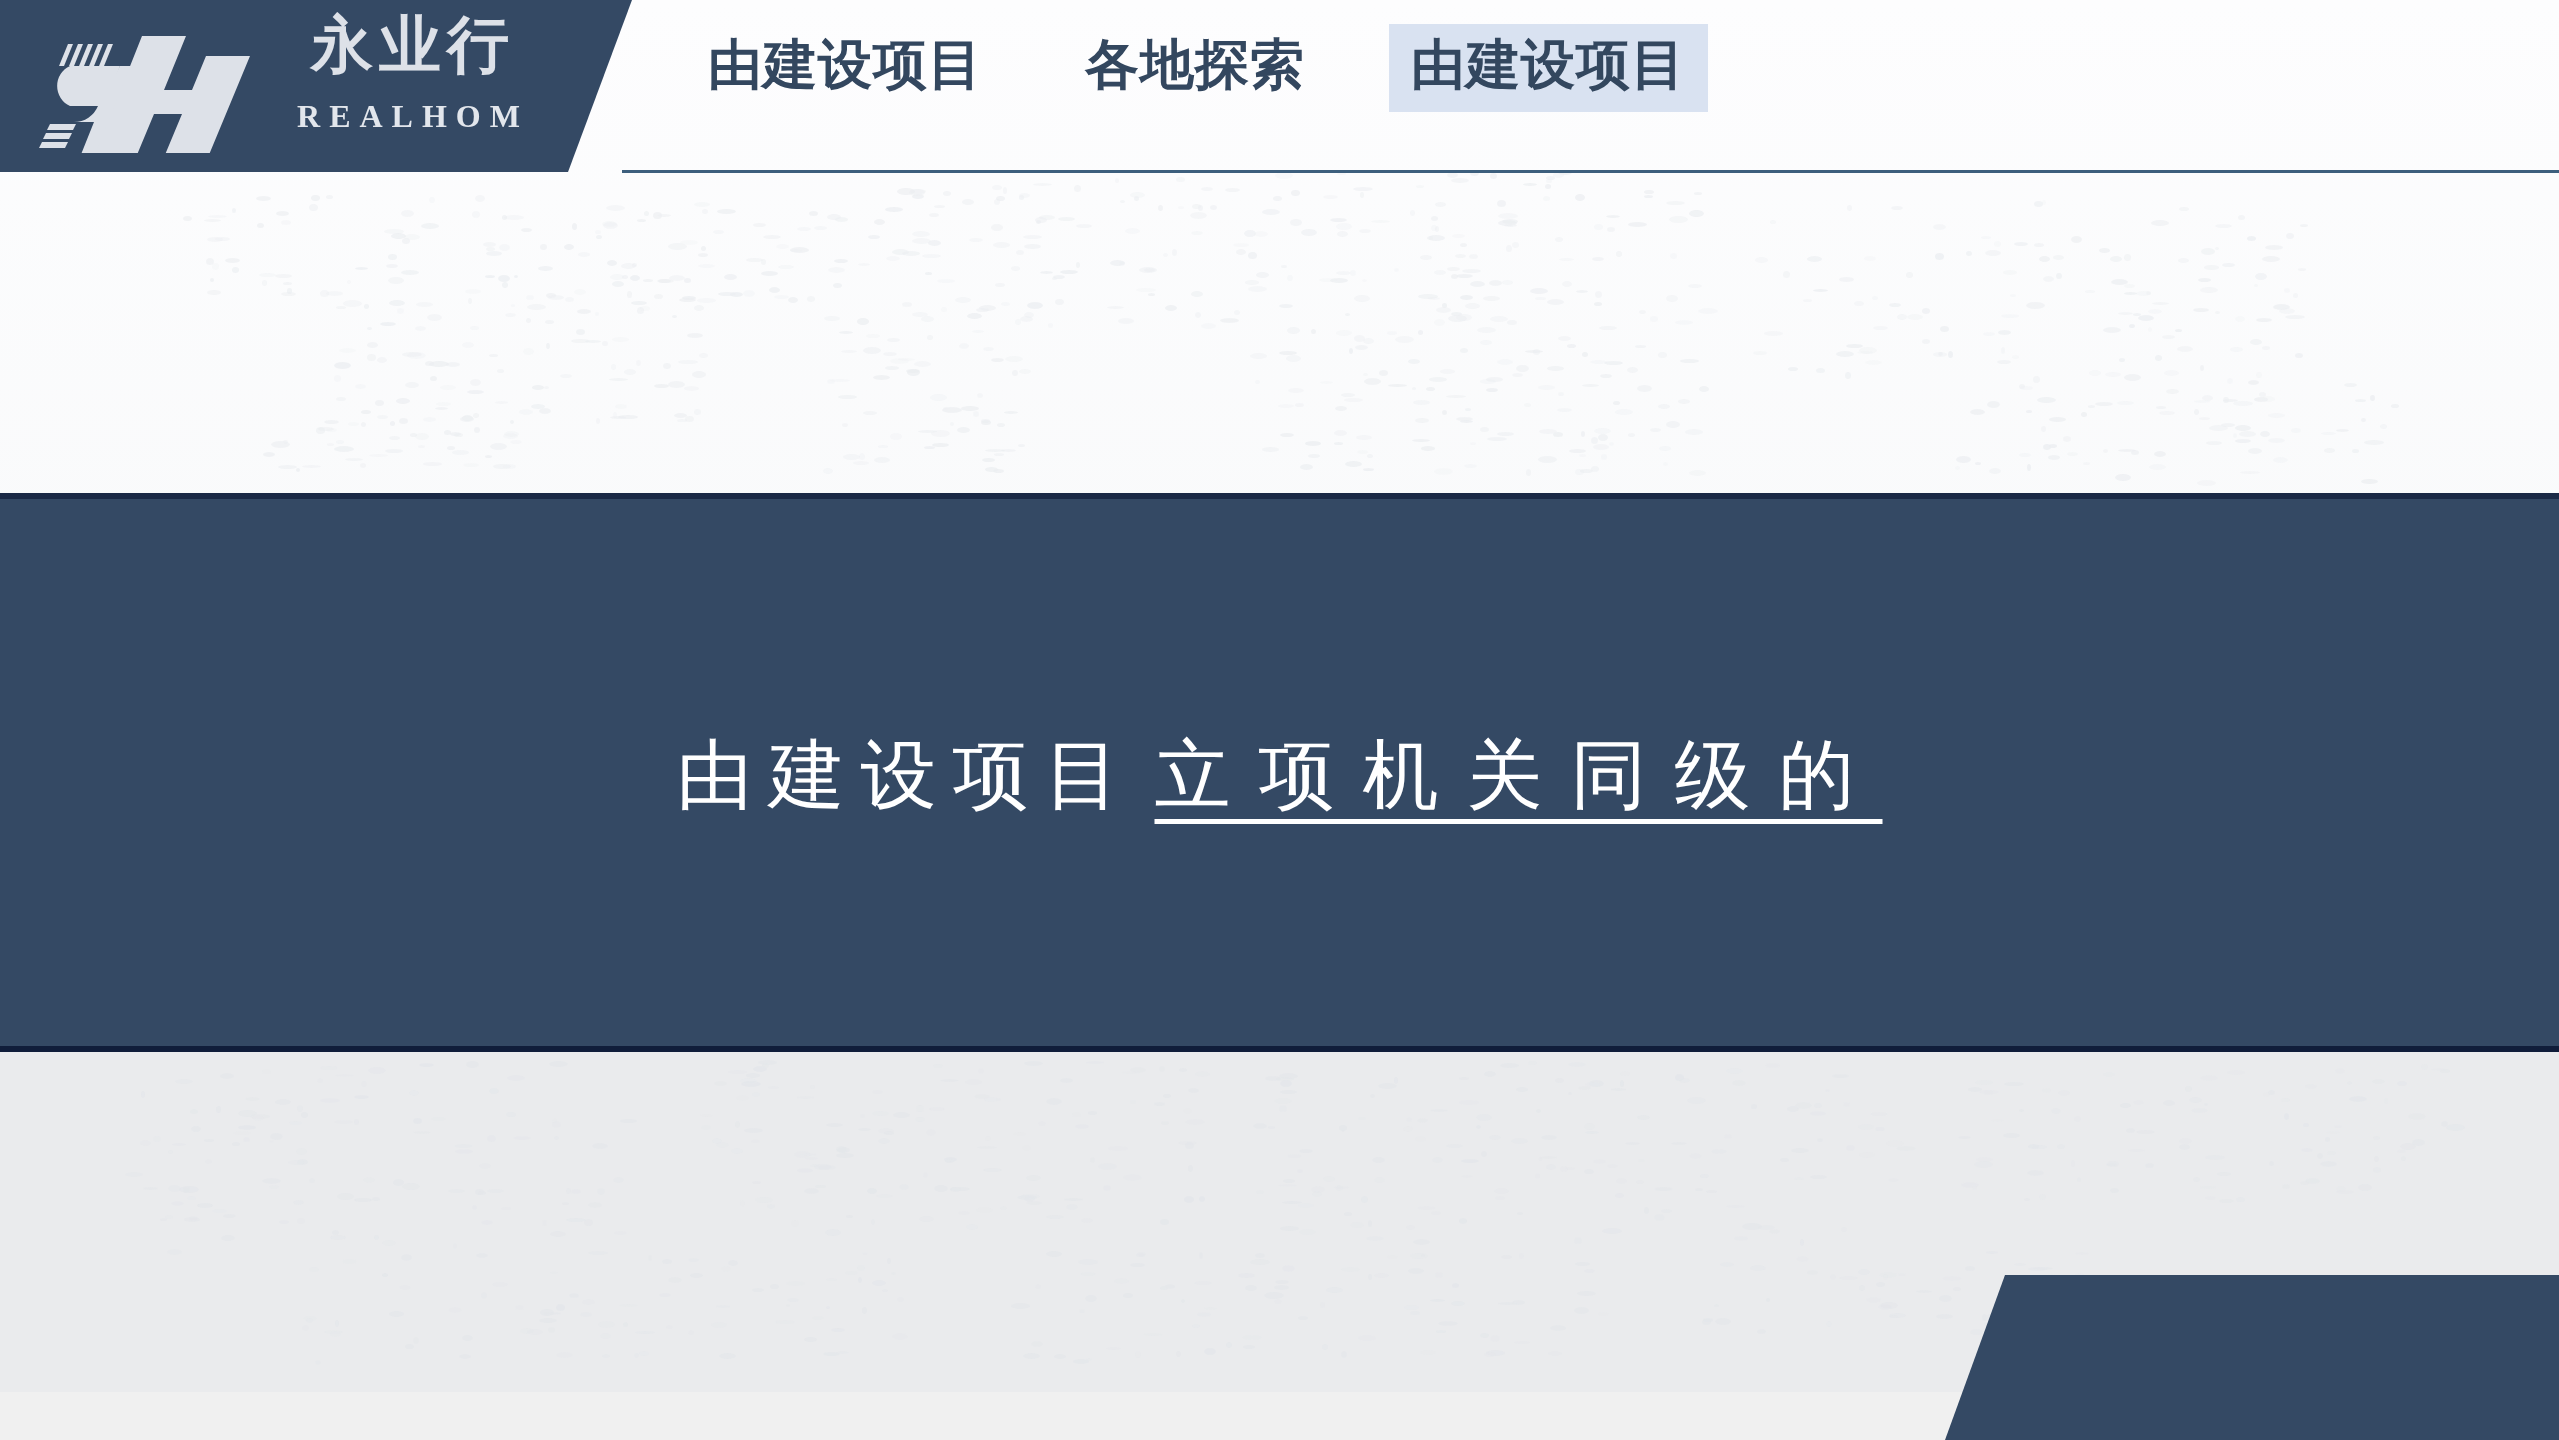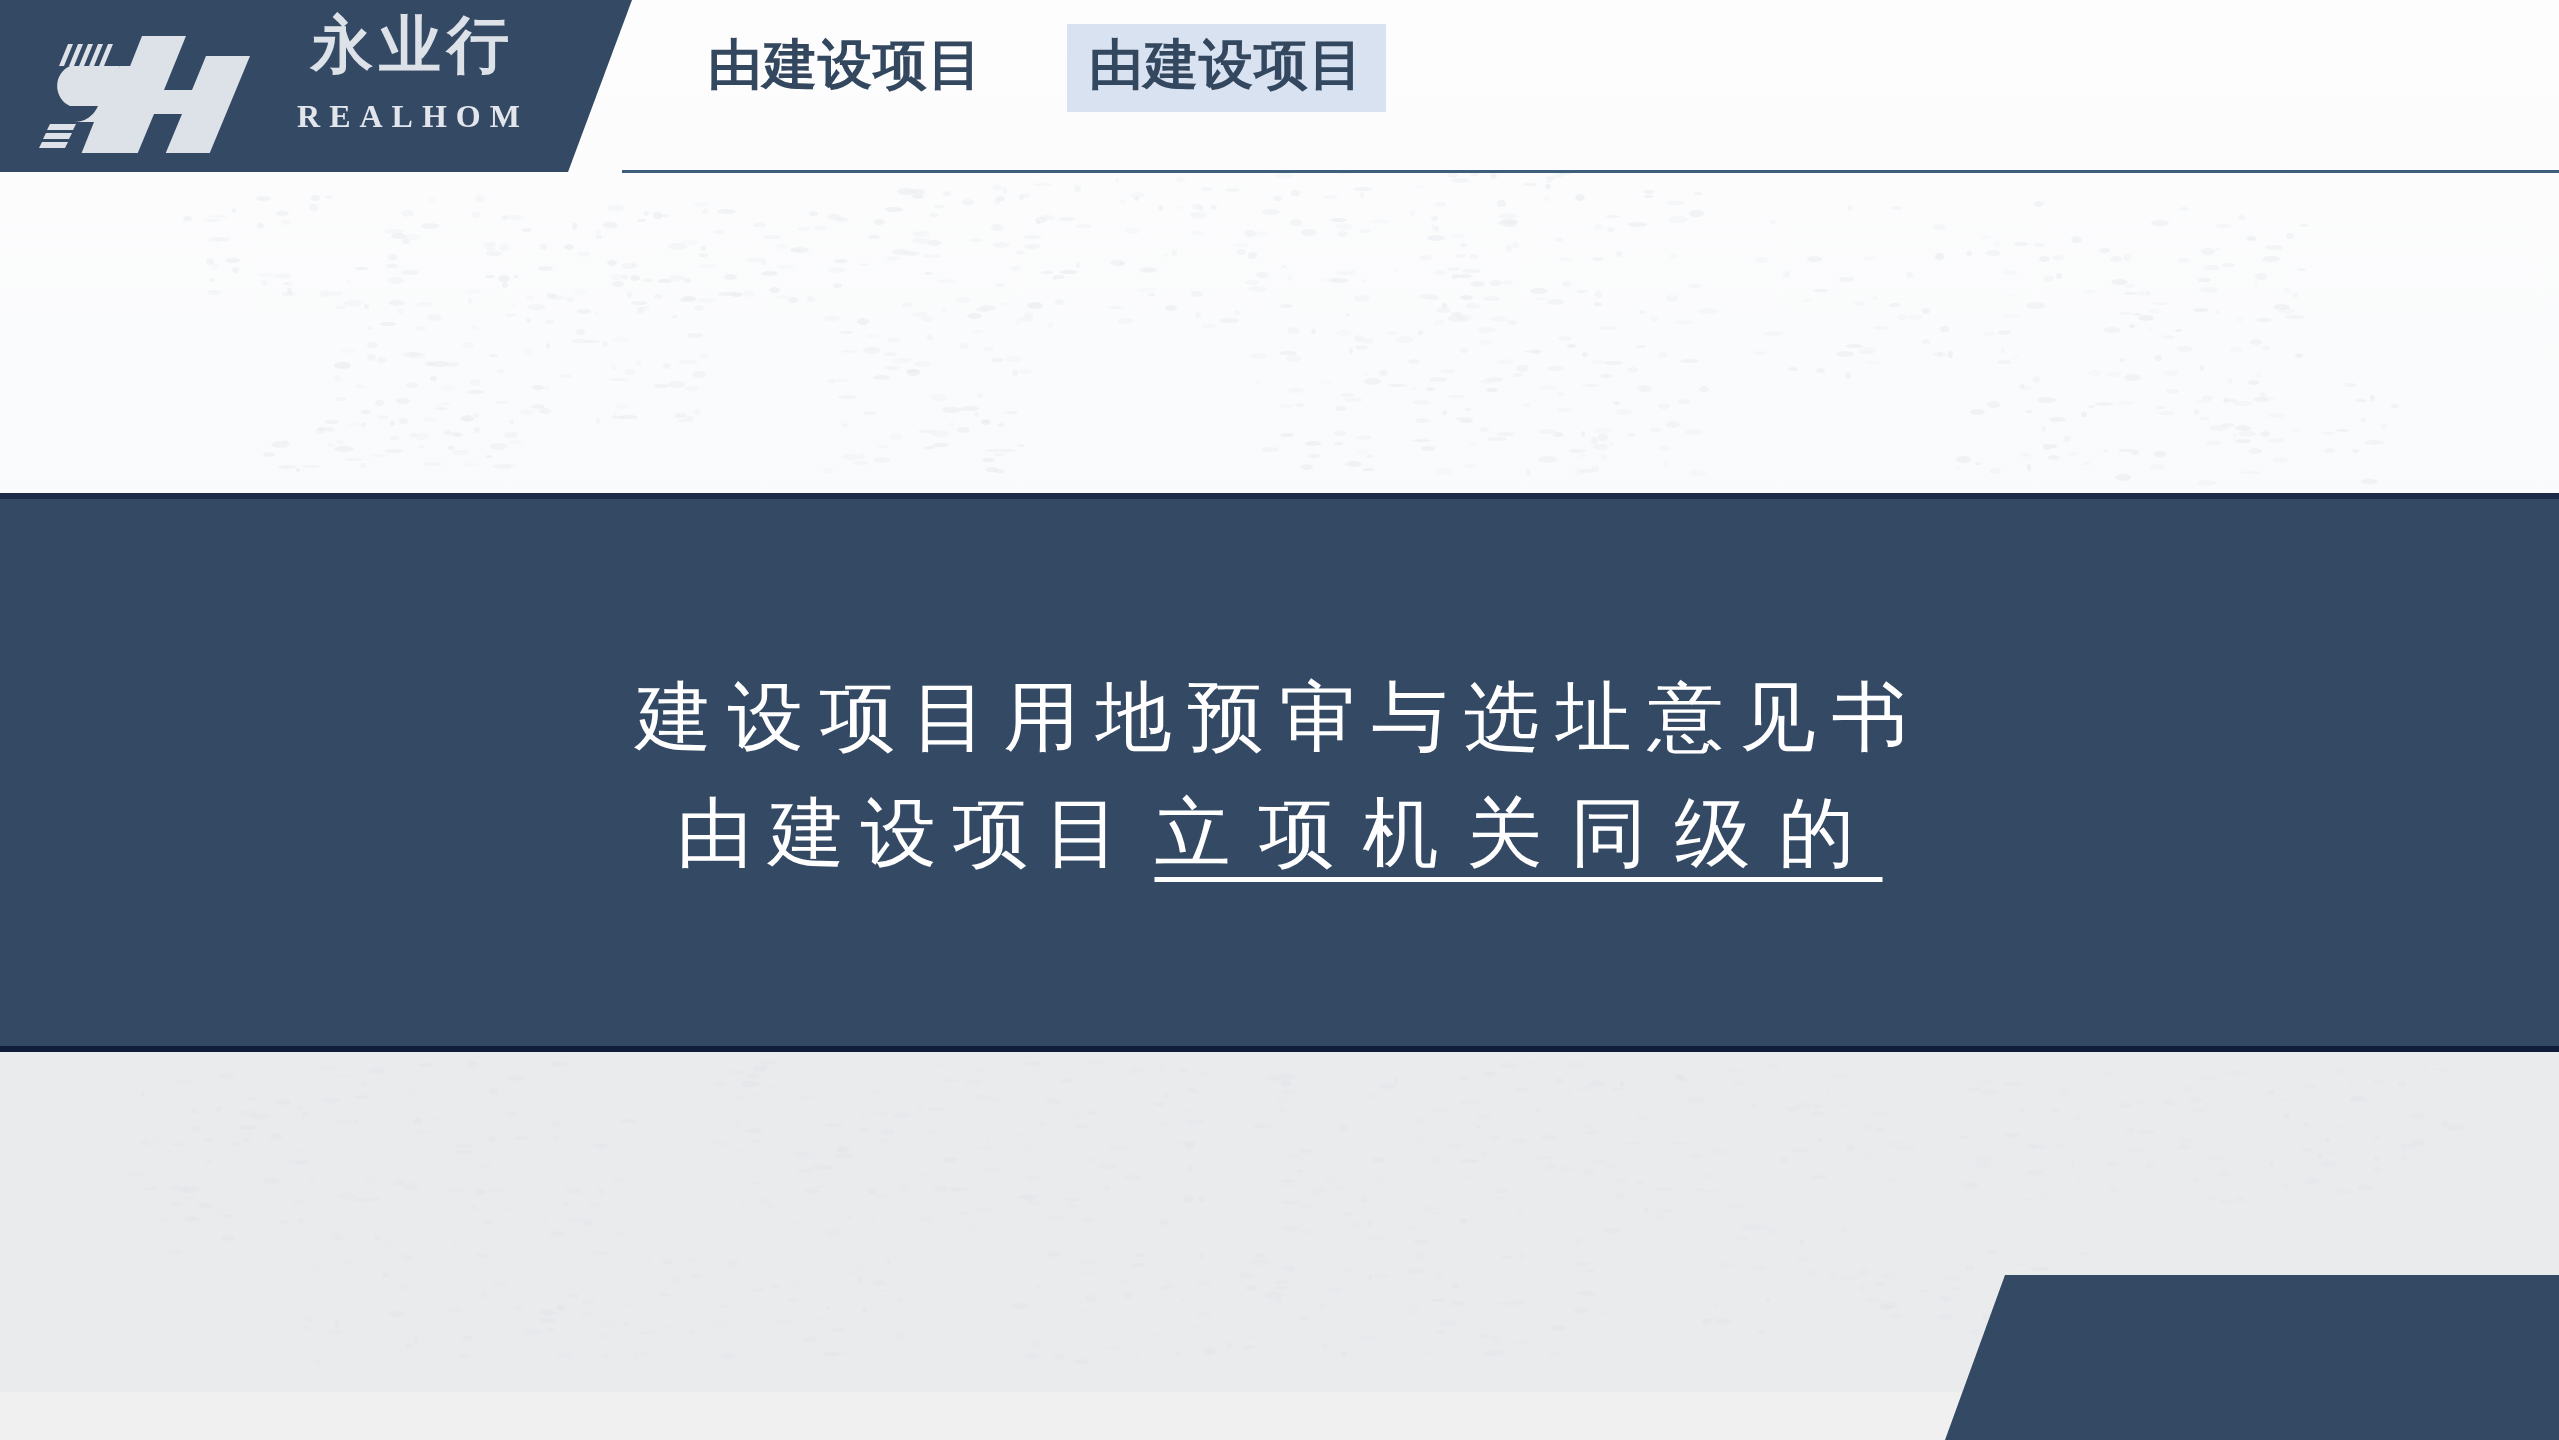--- a/index.html
+++ b/index.html
@@ -1715,26 +1715,26 @@
         </g>
       </svg>
       <div class="logo-cn">永业行</div>
       <div class="logo-en">REALHOM</div>
     </div>
 
     <div class="header-rule"></div>
 
     <nav class="nav">
       <span class="nav-item">由建设项目</span>
+      <span class="nav-item">各地探索</span>
       <span class="nav-item active">由建设项目</span>
     </nav>
   </div>
 
   <div class="panel">
     <div class="panel-lines">
-      <div class="panel-line">建设项目用地预审与选址意见书</div>
       <div class="panel-line"><span>由建设项目</span><span class="seg-underline">立项机关同级的</span></div>
     </div>
   </div>
 
   <div class="corner-deco"></div>
 
 </div>
 
 </body></html>

